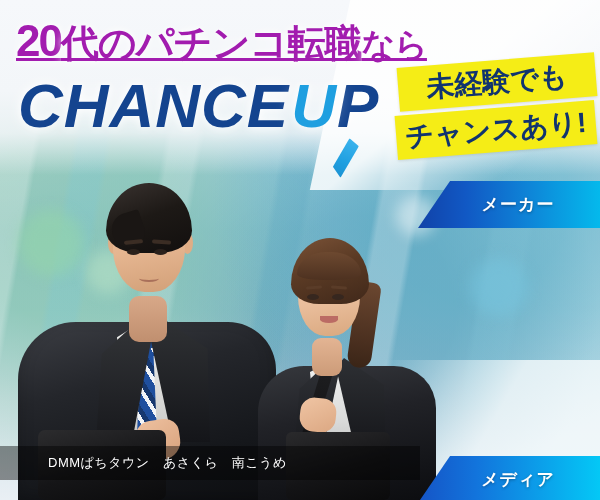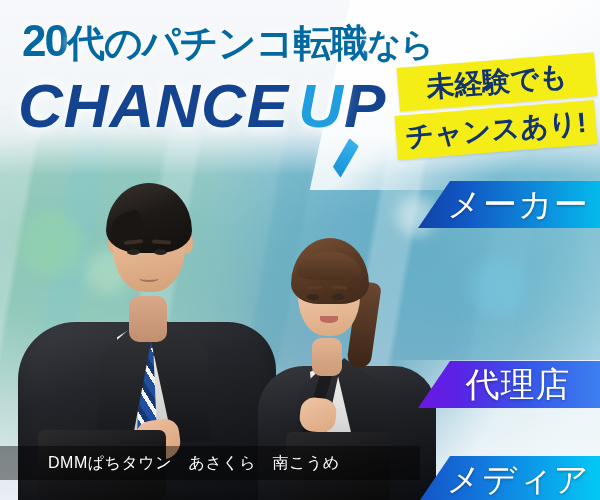--- a/index.html
+++ b/index.html
@@ -189,35 +189,36 @@
     transform:rotate(6deg);
   }
   .w-bag{
     position:absolute;left:286px;top:432px;width:104px;height:68px;
     background:linear-gradient(165deg,#2a2a2c 0%,#141416 58%,#0a0a0b 100%);
     border-radius:6px;
   }
 
   
   .headline{
-    position:absolute;left:22px;top:16px;
-    color:#0369a1;font-weight:700;font-size:38px;letter-spacing:-1px;
+    position:absolute;left:16px;top:16px;
+    color:#a21caf;font-weight:700;font-size:38px;letter-spacing:-1px;
     white-space:nowrap;
     text-shadow:0 0 6px rgba(255,255,255,.9),0 0 14px rgba(255,255,255,.8);
+    text-decoration:underline;
   }
   .headline .num{font-size:44px;letter-spacing:-2px;}
   .headline .sm{font-size:33px;}
 
   .logo{
     position:absolute;left:18px;top:70px;white-space:nowrap;
     font-weight:700;font-style:italic;font-size:62px;letter-spacing:1px;
     text-shadow:0 0 8px rgba(255,255,255,.95),0 0 18px rgba(255,255,255,.75);
   }
   .logo .w1{color:#14448f;}
-  .logo .up{color:#14448f;margin-left:9px;position:relative;}
+  .logo .up{color:#14448f;margin-left:2px;position:relative;}
   .logo .u{color:#1f9fe0;position:relative;}
   .logo .swoosh{
     position:absolute;left:314px;top:68px;width:26px;height:40px;
     background:linear-gradient(200deg,#3fb6ef 0%,#1f9fe0 60%,#1b8fd0 100%);
     clip-path:polygon(62% 0,100% 18%,38% 100%,6% 74%);
     transform:rotate(4deg);
     filter:drop-shadow(0 0 5px rgba(255,255,255,.85));
   }
 
   
@@ -231,38 +232,38 @@
   .badge-2{left:396px;top:108px;width:200px;height:44px;font-size:28px;transform:rotate(-4.6deg);}
 
   
   .cat{
     position:absolute;right:0;height:47px;width:182px;
     display:flex;align-items:center;justify-content:center;
     clip-path:polygon(17.6% 0,100% 0,100% 100%,0 100%);
     box-shadow:0 1px 4px rgba(0,0,0,.18);
   }
   .cat span{
-    color:#ffffff;font-weight:400;font-size:34px;letter-spacing:1px;
+    color:#ffffff;font-weight:700;font-size:17px;letter-spacing:1px;
     text-shadow:0 1px 3px rgba(0,0,0,.35);
     padding-left:18px;
   }
   .cat-0{top:181px;background:linear-gradient(90deg,#1142a8 0%,#1158c4 26%,#0e86d8 62%,#04b9ec 100%);}
   .cat-1{top:241px;background:linear-gradient(90deg,#5a18d8 0%,#4226e0 22%,#2a58e8 58%,#2f86e8 100%);}
   .cat-2{top:301px;background:linear-gradient(90deg,#103f9e 0%,#0f54bb 30%,#0c7ad2 66%,#0d9ae4 100%);}
   .cat-3{top:361px;background:linear-gradient(90deg,#6a18e2 0%,#5a22e6 22%,#3657ea 60%,#3d7ff0 100%);}
   .cat-4{top:421px;background:linear-gradient(90deg,#1554c6 0%,#1274dc 32%,#0ba0ea 68%,#04c8f6 100%);margin-top:35px;}
 
   
   .credit{
     position:absolute;left:0;top:446px;width:420px;height:34px;
     background:rgba(0,0,0,.42);
     display:flex;align-items:center;
   }
   .credit span{
-    color:#ffffff;font-size:16px;margin-left:48px;letter-spacing:.5px;white-space:nowrap;
+    color:#ffffff;font-size:13px;margin-left:48px;letter-spacing:.5px;white-space:nowrap;
   }
 </style>
 </head>
 <body>
 
 <div id="banner">
 
   <div class="bg-photo"></div>
   <div class="bg-streaks"></div>
   <div class="bg-bokeh" style="left:18px;top:210px;width:66px;height:66px;background:rgba(150,215,170,.55);"></div>
@@ -327,23 +328,20 @@
   <div class="badge badge-1">
     <span>未経験でも</span>
   </div>
   <div class="badge badge-2">
     <span>チャンスあり!</span>
   </div>
 
   <div class="cat cat-0">
     <span>メーカー</span>
   </div>
-  <div class="cat cat-3">
-    <span>代理店</span>
-  </div>
   <div class="cat cat-4">
     <span>メディア</span>
   </div>
 
   <div class="credit">
     <span>DMMぱちタウン　あさくら　南こうめ</span>
   </div>
 
 </div>
 

